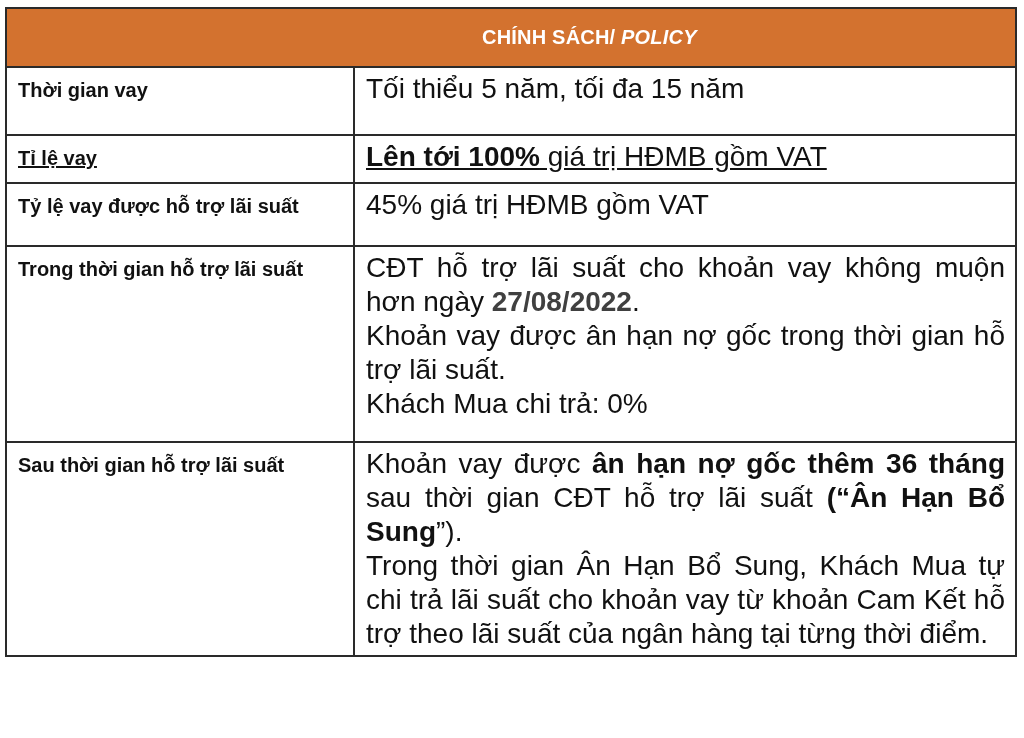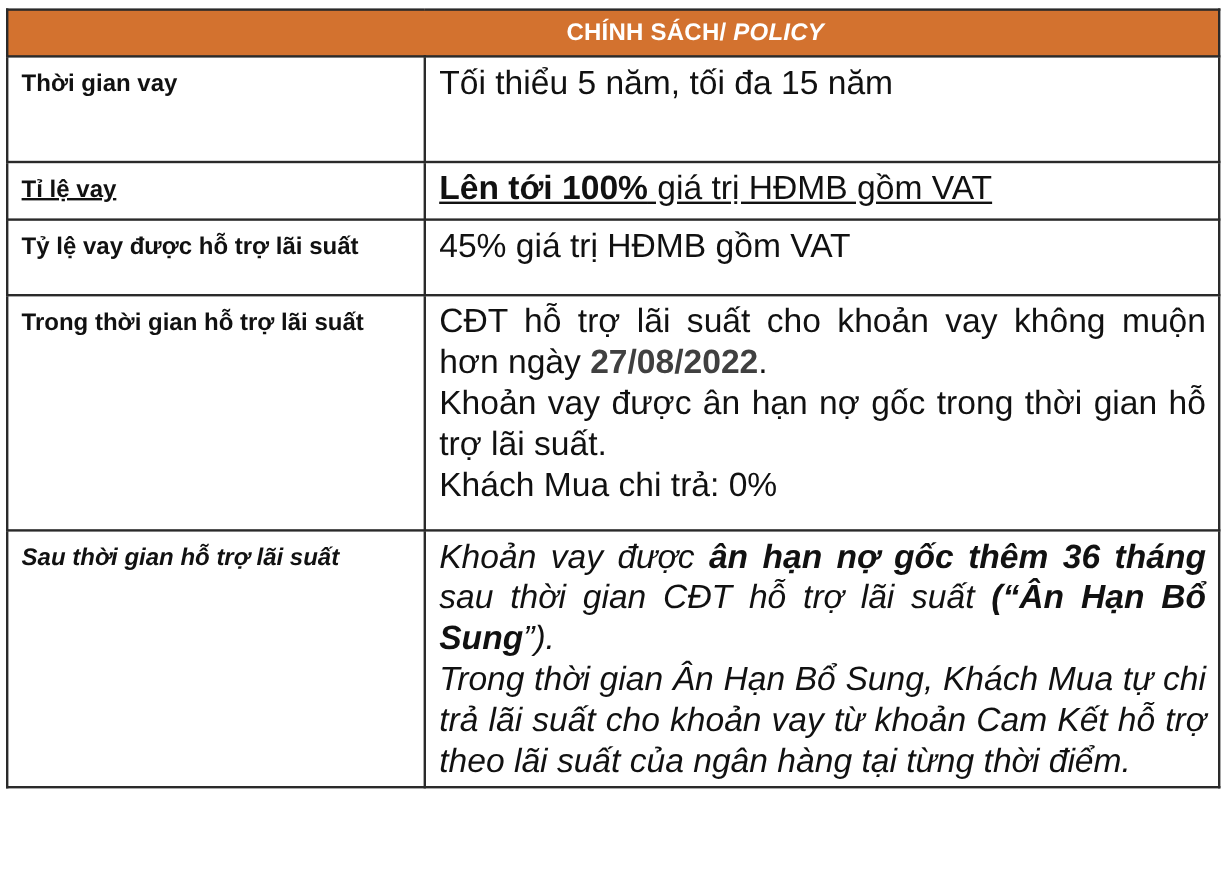--- a/index.html
+++ b/index.html
@@ -1,32 +1,32 @@
 <!DOCTYPE html>
 <html><head>
   <meta charset="utf-8">
   <style>
     html, body { margin: 0; padding: 0; background: #ffffff; }
     body { width: 1024px; height: 738px; position: relative; overflow: hidden; font-family: "Liberation Sans", sans-serif; color: #111; }
     .policy-table { position: absolute; left: 5px; top: 7px; width: 1012px; border-collapse: collapse; table-layout: fixed; }
-    .policy-table td, .policy-table th { border: 2px solid #2a2a2a; vertical-align: top; padding: 2px; }
+    .policy-table td, .policy-table th { border: 2px solid #2a2a2a; vertical-align: top; padding: 12px; }
     .hdr-cell { background: #d3722f; height: 33px; text-align: left; }
     .hdr-text { display: block; padding-left: 463px; padding-top: 5px; font-weight: bold; font-size: 20px; color: #ffffff; letter-spacing: 0.2px; }
     .hdr-text i { font-style: italic; }
     .col-label { width: 348px; }
     .label-cell { padding: 6px 10px 4px 11px !important; font-weight: bold; font-size: 20px; line-height: 32px; text-align: justify; }
     .val-cell { padding: 4px 10px 4px 11px !important; font-size: 28px; line-height: 34px; text-align: justify; }
     .val-cell p { margin: 0; }
     .red { color: #404040; font-weight: bold; }
     .b { font-weight: bold; }
-    .r1 { height: 88px; margin-left: 24px; }
+    .r1 { height: 68px; margin-left: 24px; }
     .r2 { height: 48px; text-decoration: underline; }
     .r3 { height: 63px; border-radius: 26px; }
     .r4 { height: 196px; margin-top: 25px; }
-    .r5 { height: 212px; font-style: italic; }
+    .r5 { height: 212px; }
     .r6 { height: 102px; }
   </style>
 </head>
 <body>
 
 <table class="policy-table">
   <colgroup>
     <col class="col-label">
     <col>
   </colgroup>

